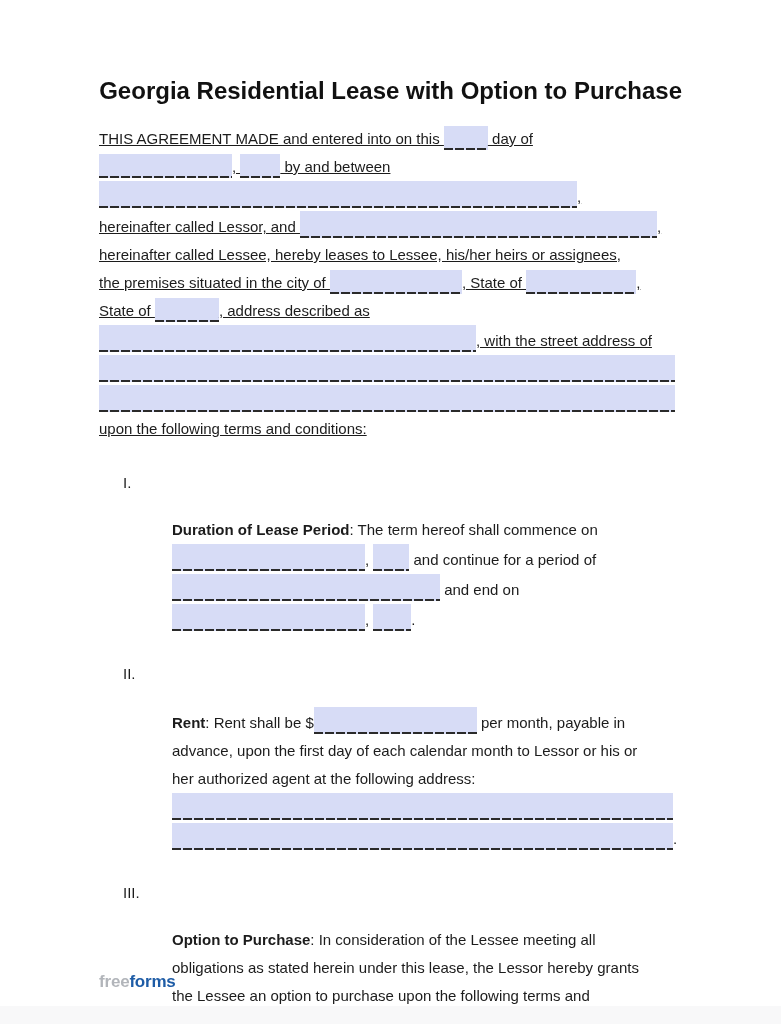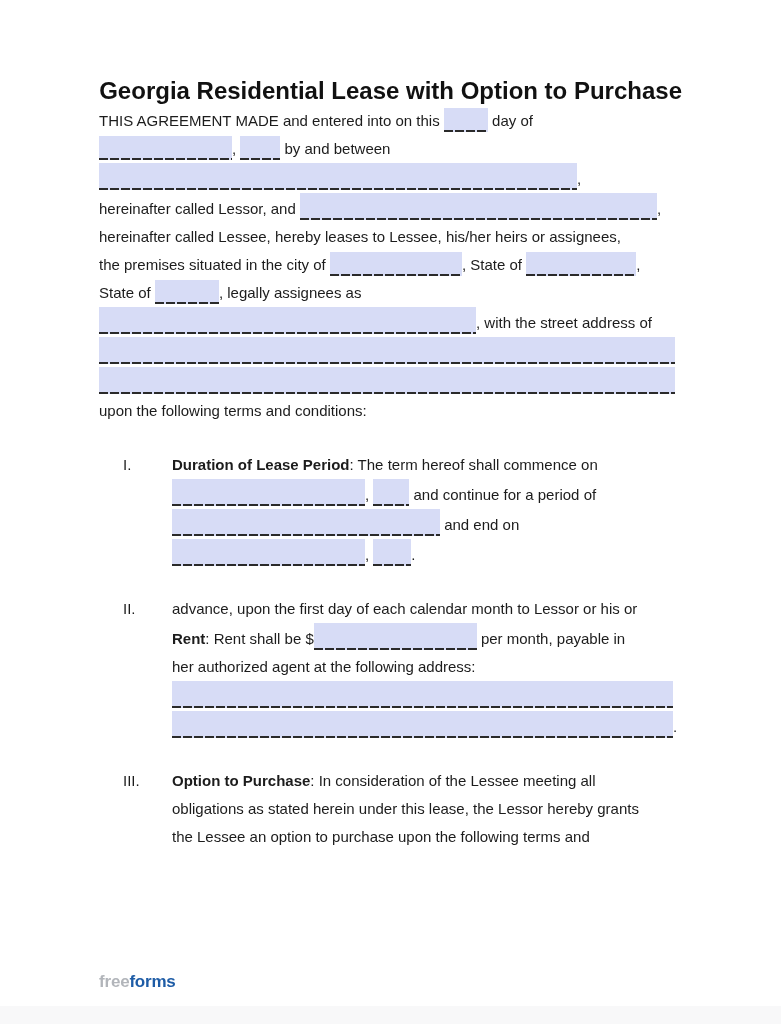--- a/index.html
+++ b/index.html
@@ -14,25 +14,25 @@
     color:#1c1c1c;
   }
   .content { padding:75px 99px 0 99px; }
   .doc-title {
     font-size:24px;
     line-height:32px;
     font-weight:bold;
     text-align:right;
     color:#111111;
   }
-  .intro { margin-top:0; }
+  .intro { margin-top:18px;text-decoration:underline; }
   .line { white-space:pre; }
   .section { display:flex; margin-top:26px; }
   .numeral { flex:0 0 73px; box-sizing:border-box; padding-left:24px; }
-  .sec-lines { flex:1; }
+  .sec-lines { flex:1;margin-top:47px; }
   .b { font-weight:bold; }
   .blank {
     display:inline-block;
     height:24px;
     vertical-align:-6px;
     background-color:var(--highlight, #d7dcf6);
     background-image:repeating-linear-gradient(to right, var(--underline, #2a2a2a) 0 9px, rgba(255,255,255,0) 9px 11px);
     background-size:100% 2px;
     background-position:0 100%;
     background-repeat:no-repeat;
@@ -61,41 +61,41 @@
 <div class="page">
   <div class="content">
     <div class="doc-title">Georgia Residential Lease with Option to Purchase</div>
     <div class="intro" id="intro">
         <div class="line"><span>THIS AGREEMENT MADE and entered into on this </span><span class="blank" style="width: 44px;"></span><span> day of</span></div>
         <div class="line"><span class="blank" style="width: 133px;"></span><span>, </span><span class="blank" style="width: 40px;"></span><span> by and between</span></div>
         <div class="line"><span class="blank tall" style="width: 478px;"></span><span>,</span></div>
         <div class="line"><span>hereinafter called Lessor, and </span><span class="blank tall" style="width: 357px;"></span><span>,</span></div>
         <div class="line"><span>hereinafter called Lessee, hereby leases to Lessee, his/her heirs or assignees,</span></div>
         <div class="line"><span>the premises situated in the city of </span><span class="blank" style="width: 132px;"></span><span>, State of </span><span class="blank" style="width: 110px;"></span><span>,</span></div>
-        <div class="line"><span>State of </span><span class="blank" style="width: 64px;"></span><span>, legally assignees as</span></div>
+        <div class="line"><span>State of </span><span class="blank" style="width: 64px;"></span><span>, address described as</span></div>
         <div class="line"><span class="blank tall" style="width: 377px;"></span><span>, with the street address of</span></div>
         <div class="line"><span class="blank tall" style="width: 576px;"></span></div>
         <div class="line"><span class="blank tall" style="width: 576px;"></span></div>
         <div class="line"><span>upon the following terms and conditions:</span></div>
       </div>
     <div id="sections">
         <div class="section">
           <div class="numeral">I.</div>
           <div class="sec-lines">
             <div class="line"><span class="b">Duration of Lease Period</span><span>: The term hereof shall commence on</span></div>
             <div class="line"><span class="blank tall" style="width: 193px;"></span><span>, </span><span class="blank tall" style="width: 36px;"></span><span> and continue for a period of</span></div>
             <div class="line"><span class="blank tall" style="width: 268px;"></span><span> and end on</span></div>
             <div class="line"><span class="blank tall" style="width: 193px;"></span><span>, </span><span class="blank tall" style="width: 38px;"></span><span>.</span></div>
           </div>
         </div>
         <div class="section">
           <div class="numeral">II.</div>
           <div class="sec-lines">
+            <div class="line"><span class="b">Rent</span><span>: Rent shall be $</span><span class="blank tall" style="width: 163px;"></span><span> per month, payable in</span></div>
             <div class="line"><span>advance, upon the first day of each calendar month to Lessor or his or</span></div>
-            <div class="line"><span class="b">Rent</span><span>: Rent shall be $</span><span class="blank tall" style="width: 163px;"></span><span> per month, payable in</span></div>
             <div class="line"><span>her authorized agent at the following address:</span></div>
             <div class="line"><span class="blank tall" style="width: 501px;"></span></div>
             <div class="line"><span class="blank tall" style="width: 501px;"></span><span>.</span></div>
           </div>
         </div>
         <div class="section">
           <div class="numeral">III.</div>
           <div class="sec-lines">
             <div class="line"><span class="b">Option to Purchase</span><span>: In consideration of the Lessee meeting all</span></div>
             <div class="line"><span>obligations as stated herein under this lease, the Lessor hereby grants</span></div>

